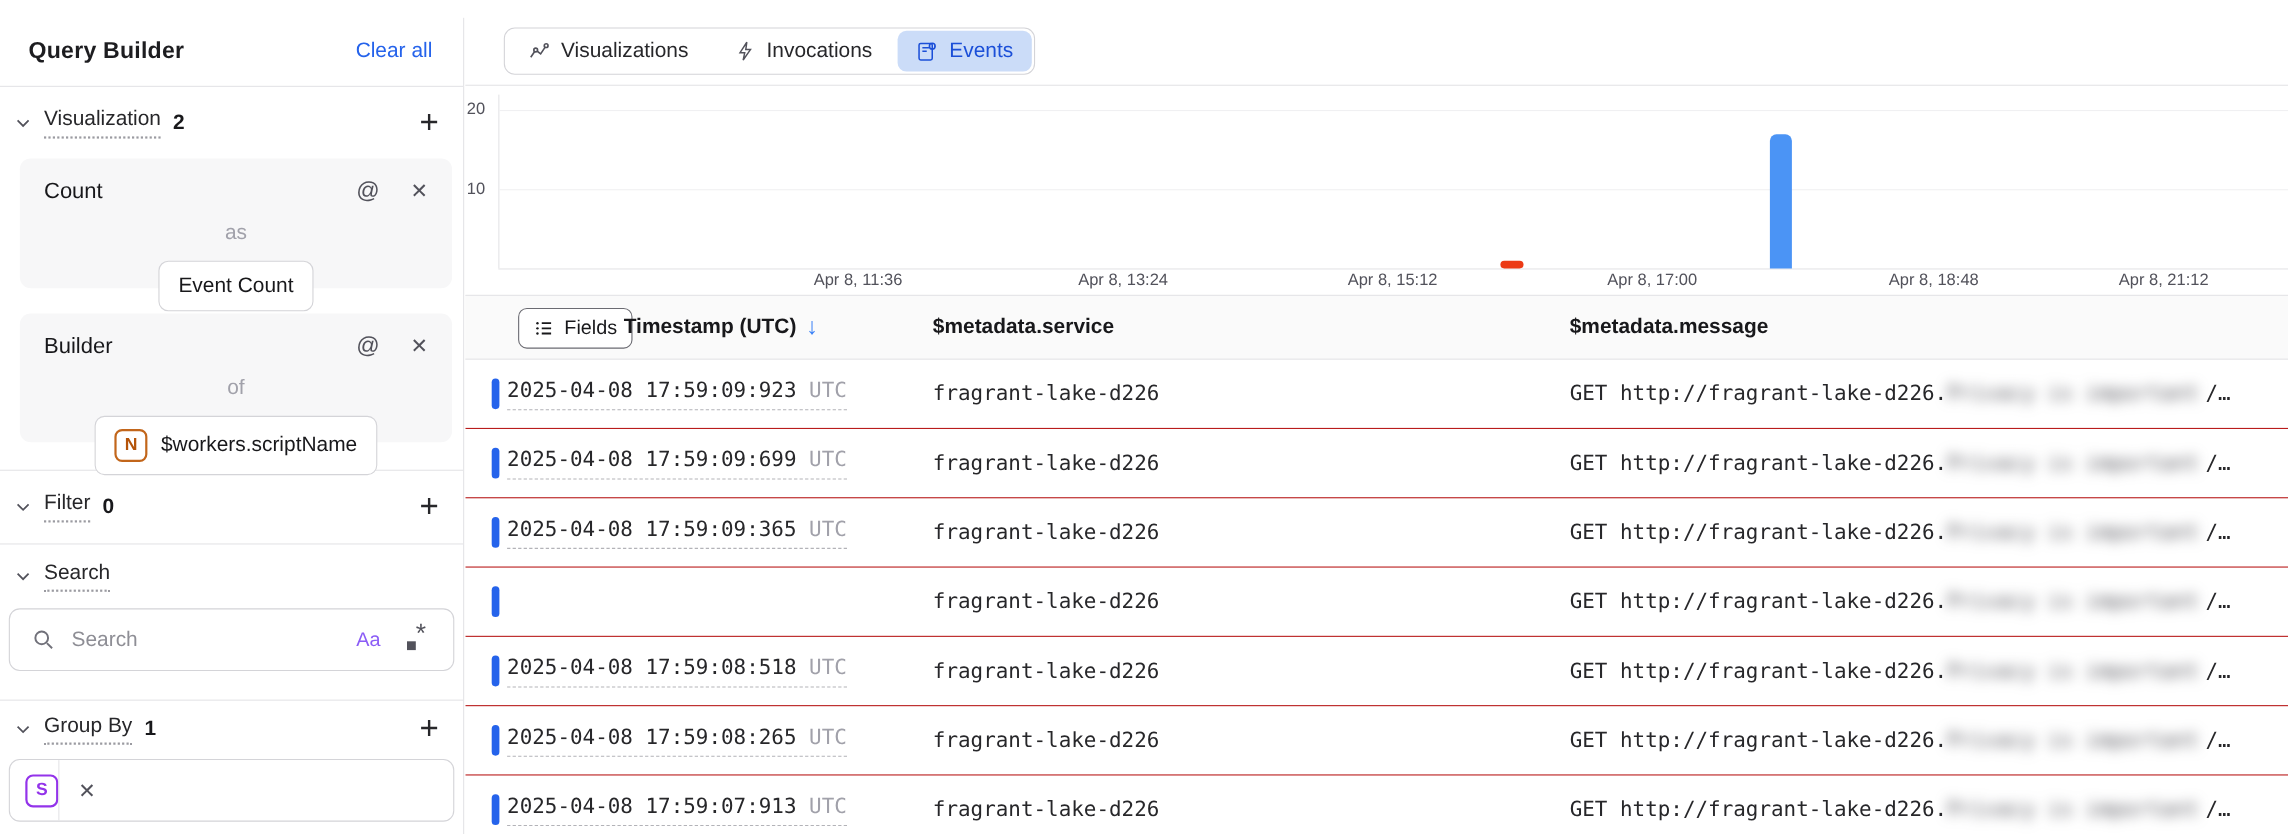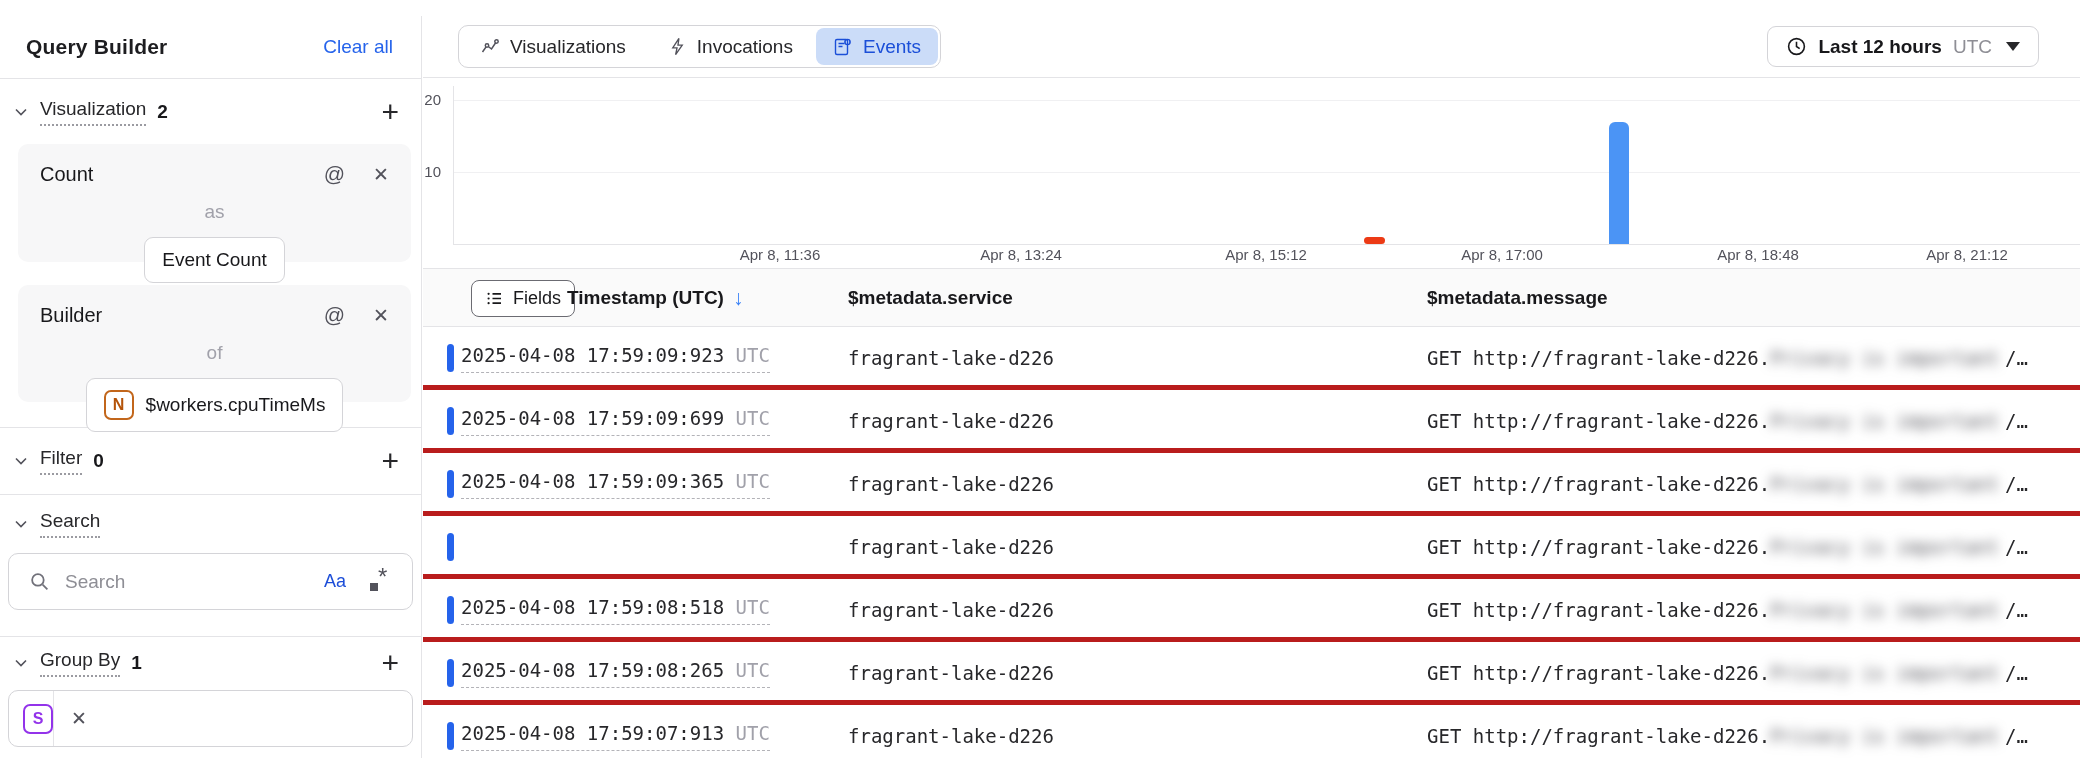--- a/index.html
+++ b/index.html
@@ -35,21 +35,21 @@
   .type-badge.s{color:#9333ea;border-color:#9333ea;}
   .hr{height:1px;background:#e4e4e7;}
   .hr.aftercards{margin-top:25px;}
   .hr.afterinput{margin-top:26px;}
   .search-box{margin:0 8px;height:57px;border:1px solid #d4d4d8;border-radius:10px;display:flex;align-items:center;
               padding:0 20px;box-sizing:border-box;}
   .search-box svg{color:#71717a;}
   .search-input{border:none;outline:none;background:transparent;font-size:19px;color:#27272a;margin-left:13px;flex:1;
                 font-family:"Liberation Sans",sans-serif;}
   .search-input::placeholder{color:#8e8e95;}
-  .matchcase{font-size:18px;color:#1d4ed8;margin-right:24px;cursor:pointer;}
+  .matchcase{font-size:18px;color:#8b5cf6;margin-right:24px;cursor:pointer;}
   .regex{position:relative;color:#52525b;cursor:pointer;width:22px;height:22px;}
   .regex .sq{position:absolute;left:0;bottom:2px;width:8px;height:8px;background:#52525b;}
   .regex .st{position:absolute;left:8px;top:-8px;font-size:24px;}
   .gb-pill{margin:1px 8px 0;height:57px;border:1px solid #d4d4d8;border-radius:10px;display:flex;align-items:center;
            padding-left:14px;box-sizing:border-box;}
   .gb-text{font-size:19px;margin-left:14px;flex:1;color:#18181b;}
   .gb-div{width:1px;align-self:stretch;background:#e4e4e7;}
   .gb-x{width:50px;text-align:center;font-size:19px;color:#52525b;cursor:pointer;}
   
   .topbar{position:absolute;left:423px;top:0;width:1657px;height:62px;border-bottom:1px solid #e4e4e7;
@@ -84,21 +84,21 @@
   .thead{position:absolute;left:423px;top:252px;width:1657px;height:59px;background:#fafafa;
          border-top:1px solid #e4e4e7;border-bottom:1px solid #e4e4e7;box-sizing:border-box;}
   .fields-btn{position:absolute;left:48px;top:11px;height:37px;border:1px solid #6b6b72;border-radius:8px;background:#fff;
               display:flex;align-items:center;gap:9px;padding:0 13px;font-size:18px;color:#18181b;cursor:pointer;box-sizing:border-box;}
   .th{position:absolute;top:0;height:57px;display:flex;align-items:center;font-size:19px;font-weight:700;color:#18181b;}
   .th.ts{left:144px;}
   .th.svc{left:425px;}
   .th.msg{left:1004px;}
   .sort-arrow{color:#3b82f6;font-size:21px;font-weight:400;margin-left:9px;}
   .tbody{position:absolute;left:423px;top:311px;width:1657px;height:447px;overflow:hidden;}
-  .trow{position:relative;height:63px;border-bottom:5px solid #b91c1c;box-sizing:border-box;
+  .trow{position:relative;height:63px;border-bottom:1px solid #b91c1c;box-sizing:border-box;
         font-family:"DejaVu Sans Mono","Liberation Mono",monospace;font-size:19px;}
   .accent{position:absolute;left:24px;top:17px;width:7px;height:28px;border-radius:4px;background:#2563eb;}
   .cell-ts{position:absolute;left:38px;top:17px;border-bottom:1px dashed #b3b3b8;padding-bottom:6px;color:#27272a;white-space:nowrap;}
   .cell-ts .tz{color:#a1a1aa;}
   .cell-svc{position:absolute;left:425px;top:20px;color:#27272a;white-space:nowrap;}
   .cell-msg{position:absolute;left:1004px;top:20px;color:#27272a;white-space:nowrap;}
   .blurred{filter:blur(6px);color:#55555c;}
   .msg-suffix{margin-left:6px;}
 </style>
 </head>
@@ -138,21 +138,21 @@
     <div class="card" style="height:117px;">
       <div class="card-head">
         <span class="card-title">Builder</span>
         <span class="icon-at">@</span>
         <span class="icon-x">✕</span>
       </div>
       <div class="card-body">
         <span class="prep">of</span>
         <span class="value-btn">
           <span class="type-badge n">N</span>
-          <span>$workers.cpuTimeMs</span>
+          <span>$workers.scriptName</span>
         </span>
       </div>
     </div>
 
     <div class="hr aftercards"></div>
 
     <div class="section-row filter">
       <svg class="chev" viewBox="0 0 18 18" fill="none" stroke="currentColor" stroke-width="1.6">
           <path d="M4 6.5 L9 11.5 L14 6.5"></path>
         </svg>
@@ -219,29 +219,20 @@
       </div>
       <div class="tab active">
         <svg width="20" height="20" viewBox="0 0 20 20" fill="none" stroke="currentColor" stroke-width="1.4">
             <rect x="2.5" y="2.5" width="12" height="15" rx="1.5"></rect>
             <path d="M5.5 6.5 H11.5 M5.5 9.5 H9.5"></path>
             <circle cx="14.5" cy="5" r="2.6"></circle>
             <path d="M14.5 2.2 V3 M14.5 7 V7.8 M11.8 5 H12.6 M16.4 5 H17.2"></path>
           </svg>
         <span>Events</span>
       </div>
-    </div>
-    <div class="time-btn">
-      <svg width="21" height="21" viewBox="0 0 20 20" fill="none" stroke="currentColor" stroke-width="1.5">
-          <circle cx="10" cy="10" r="7.5"></circle>
-          <path d="M10 5.5 V10 L13 12"></path>
-        </svg>
-      <span class="time-label">Last 12 hours</span>
-      <span class="time-tz">UTC</span>
-      <span class="caret"></span>
     </div>
   </div>
 
   <div class="chart">
     <div class="axis-v"></div>
     <div class="grid g20"></div>
     <div class="grid g10"></div>
     <div class="baseline"></div>
     <span class="ylab y20">20</span>
     <span class="ylab y10">10</span>

